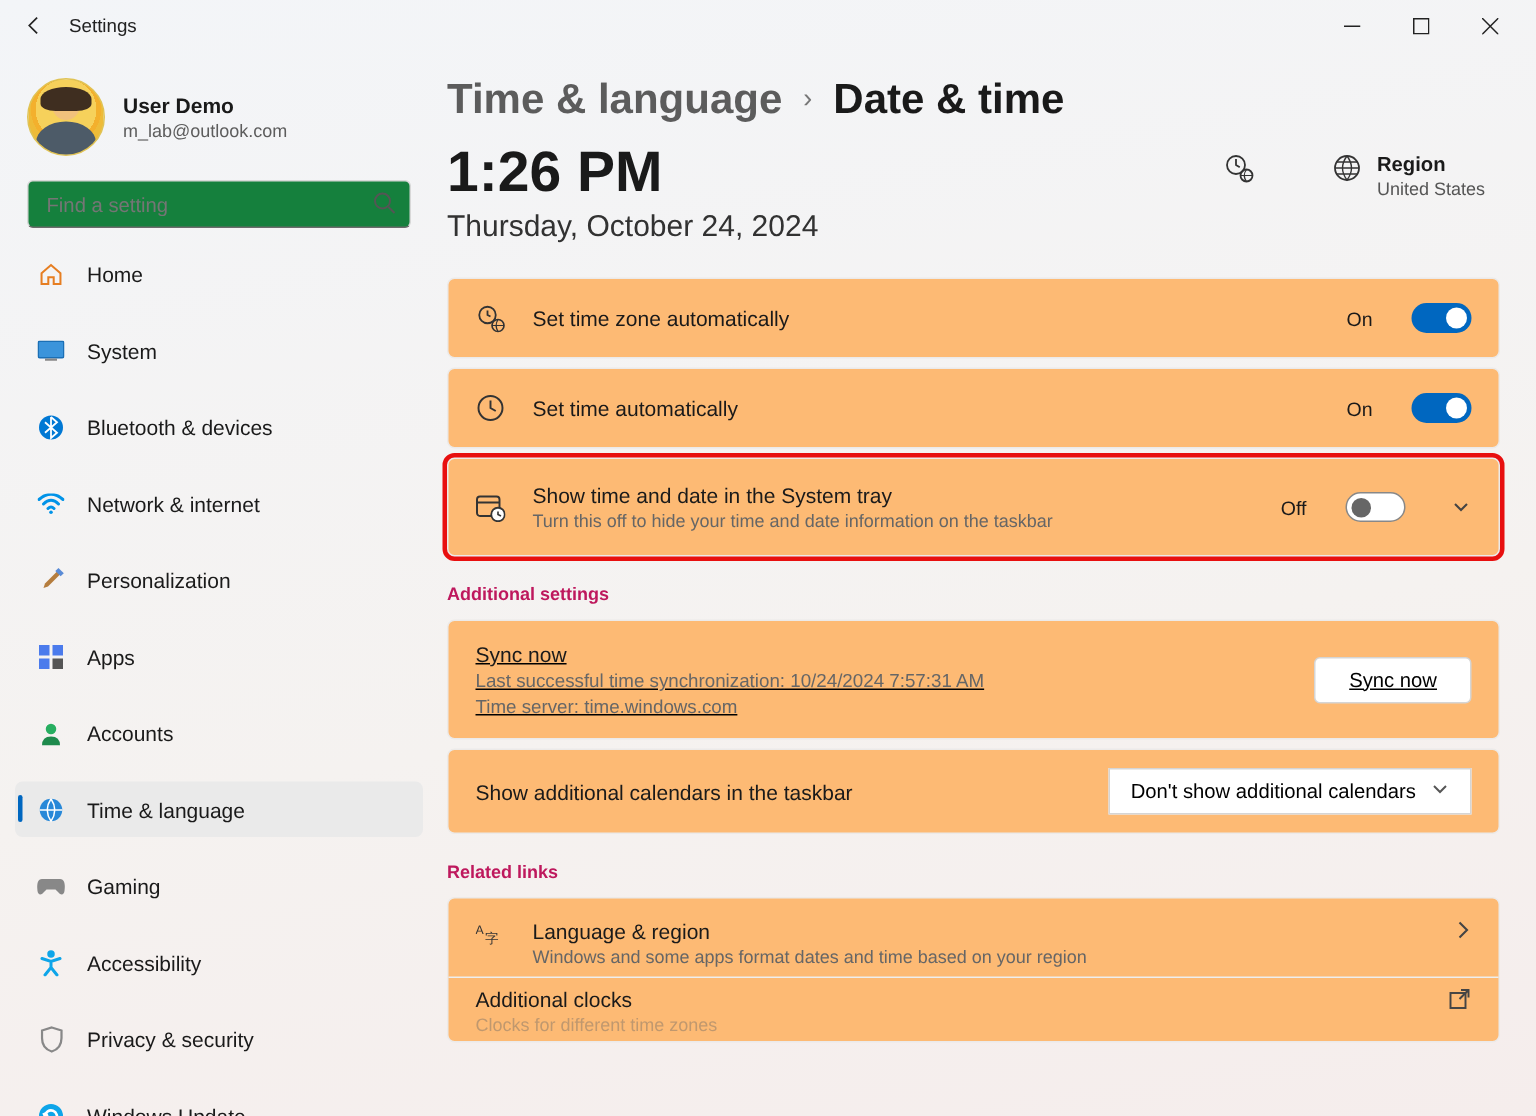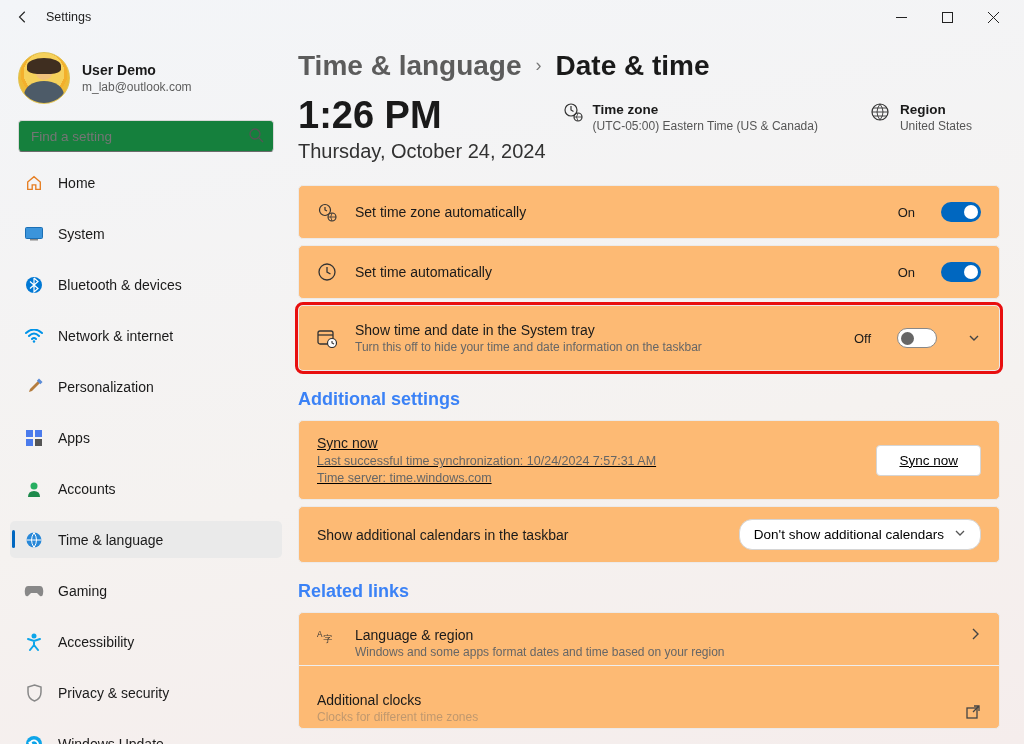--- a/index.html
+++ b/index.html
@@ -39,51 +39,51 @@
   .main { flex:1; padding:6px 24px 0 0; overflow:hidden;}
   .breadcrumb { display:flex; align-items:baseline; gap:14px; padding:10px 0 14px 6px; font-size:28px; font-weight:600; color:#5c5c5c;}
   .breadcrumb .chev{color:#777;font-size:18px;font-weight:400;padding-bottom:2px;align-self:center;}
   .breadcrumb .current{color:#1a1a1a;}
 
   .inforow { display:flex; align-items:flex-start; padding:0 0 22px 6px;}
   .timeblk .time{font-size:38px;font-weight:600;color:#1a1a1a;line-height:1;}
   .timeblk .date{font-size:20px;color:#323232;margin-top:6px;}
   .tzblk,.rgblk{display:flex;gap:10px;}
   .tzblk{margin-left:auto;margin-right:52px;margin-top:6px;}
-  .rgblk{margin-top:6px;margin-right:28px;}
+  .rgblk{margin-top:6px;margin-right:10px;}
   .sm-title{font-size:13.5px;font-weight:600;color:#1a1a1a;}
   .sm-sub{font-size:12px;color:#555;margin-top:2px;}
 
   .panel { background:#fdba74; border:1px solid #eceae9; border-radius:5px; margin:0 0 6px 6px; }
   .panel-row{display:flex;align-items:center;padding:16px 18px;gap:18px;}
   .panel-row .ic{width:20px;display:flex;justify-content:center;}
   .panel-row .txt{flex:1;}
   .panel-row .txt .t{font-size:14px;color:#1a1a1a;}
   .panel-row .txt .s{font-size:12px;color:#666;margin-top:2px;}
   .state{font-size:13px;color:#1a1a1a;margin-right:8px;}
   .toggle{width:40px;height:20px;border-radius:10px;position:relative;}
   .toggle.on{background:#0067c0;}
   .toggle.on::after{content:'';position:absolute;right:3px;top:3px;width:14px;height:14px;border-radius:50%;background:#fff;}
   .toggle.off{background:#fff;border:1px solid #888;}
   .toggle.off::after{content:'';position:absolute;left:3px;top:2.5px;width:13px;height:13px;border-radius:50%;background:#666;}
   .expand{margin-left:12px;color:#444;display:flex;}
 
   .highlight{outline:3px solid #e80f0f;border-radius:5px;}
 
-  .section-title{font-size:18px;font-weight:600;color:#3b82f6;margin:18px 0 10px 6px;}
+  .section-title{font-size:12px;font-weight:600;color:#be185d;margin:18px 0 10px 6px;}
 
   .sync .title{font-size:14px;color:#1a1a1a;}
   .sync .meta{font-size:12.5px;color:#666;margin-top:3px;}
   .syncbtn{border:1px solid #d5d5d5;background:#fff;border-radius:4px;font-size:13.5px;padding:7px 22px;}
 
-  .dropdown{border:1px solid #d5d5d5;background:#fff;border-radius:13px;font-size:13.5px;padding:7px 14px;min-width:210px;display:flex;align-items:center;gap:10px;}
+  .dropdown{border:1px solid #d5d5d5;background:#fff;border-radius:0;font-size:13.5px;padding:7px 14px;min-width:210px;display:flex;align-items:center;gap:10px;}
   .dropdown .ch{margin-left:auto;color:#555;}
 
   .related .panel-row{padding:14px 18px 6px 18px;align-items:flex-start;}
-  .related .panel-row.last{padding:26px 18px 4px 18px;border-top:1px solid #eee;align-items:flex-end;}
+  .related .panel-row.last{padding:6px 18px 4px 18px;border-top:1px solid #eee;}
   .open-icon{margin-left:auto;color:#444;}
   .chevr{margin-left:auto;color:#444;}
 
   
   .c-home{color:#e67e22;} .c-system{color:#0078d4;} .c-bt{color:#0078d4;} .c-net{color:#0093e8;}
   .c-pers{color:#7c6ad0;} .c-apps{color:#4b7bec;} .c-acc{color:#27ae60;} .c-time{color:#1a73e8;}
   .c-game{color:#888;} .c-a11y{color:#0ea5e9;} .c-priv{color:#888;} .c-upd{color:#0ea5e9;}
 </style>
 </head>
 <body>
@@ -260,24 +260,20 @@
         <div class="time">1:26 PM</div>
         <div class="date">Thursday, October 24, 2024</div>
       </div>
       <div class="tzblk">
         <span><svg width="20" height="20" viewBox="0 0 20 20">
               <circle cx="8" cy="8" r="6" fill="none" stroke="#333" stroke-width="1.2"></circle>
               <path d="M8 4 V8 L10.5 9.5" stroke="#333" stroke-width="1.2" fill="none"></path>
               <circle cx="15" cy="15" r="4" fill="none" stroke="#333" stroke-width="1.2"></circle>
               <path d="M15 11 Q12 15 15 19 M11 15 H19" stroke="#333" stroke-width="0.8" fill="none"></path>
             </svg></span>
-        <div>
-          <div class="sm-title">Time zone</div>
-          <div class="sm-sub">(UTC-05:00) Eastern Time (US &amp; Canada)</div>
-        </div>
       </div>
       <div class="rgblk">
         <span><svg width="20" height="20" viewBox="0 0 20 20">
               <circle cx="10" cy="10" r="8" fill="none" stroke="#333" stroke-width="1.2"></circle>
               <path d="M10 2 Q4 10 10 18 Q16 10 10 2 M2 10 H18 M3 6 H17 M3 14 H17" stroke="#333" stroke-width="0.9" fill="none"></path>
             </svg></span>
         <div>
           <div class="sm-title">Region</div>
           <div class="sm-sub">United States</div>
         </div>

